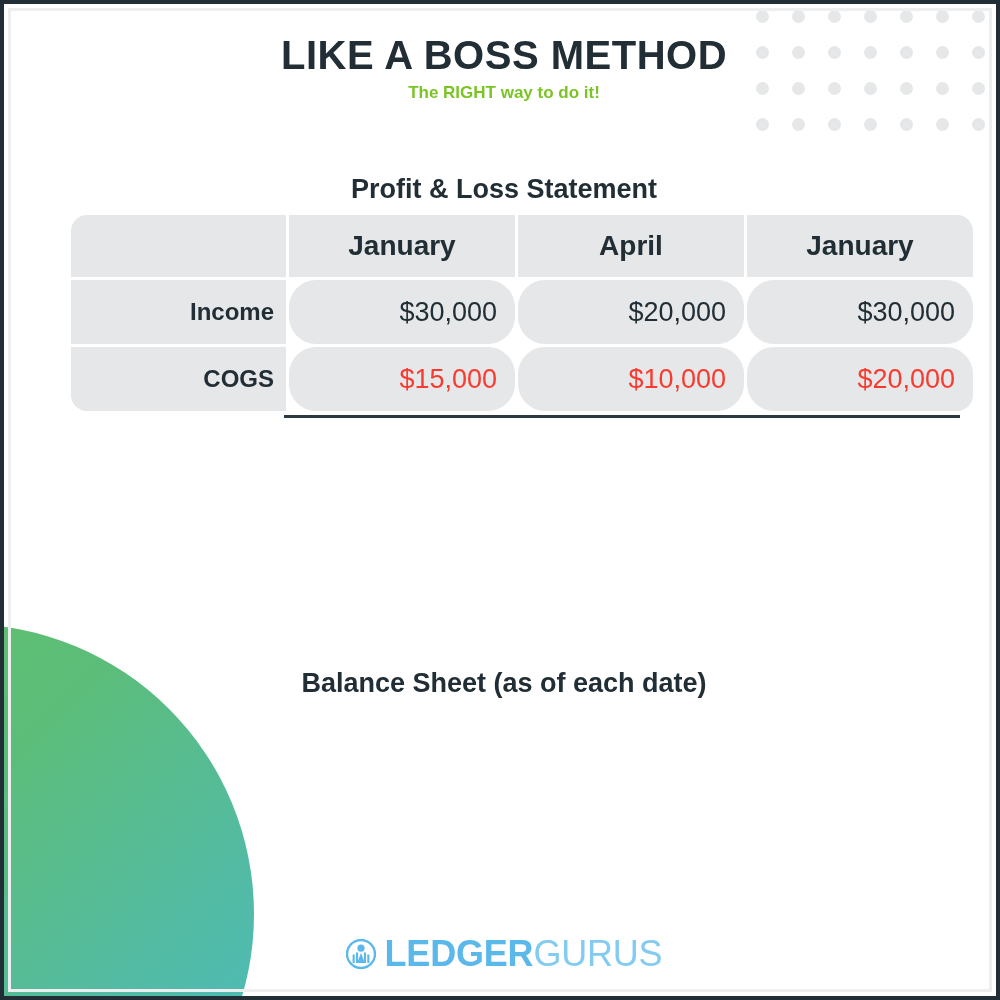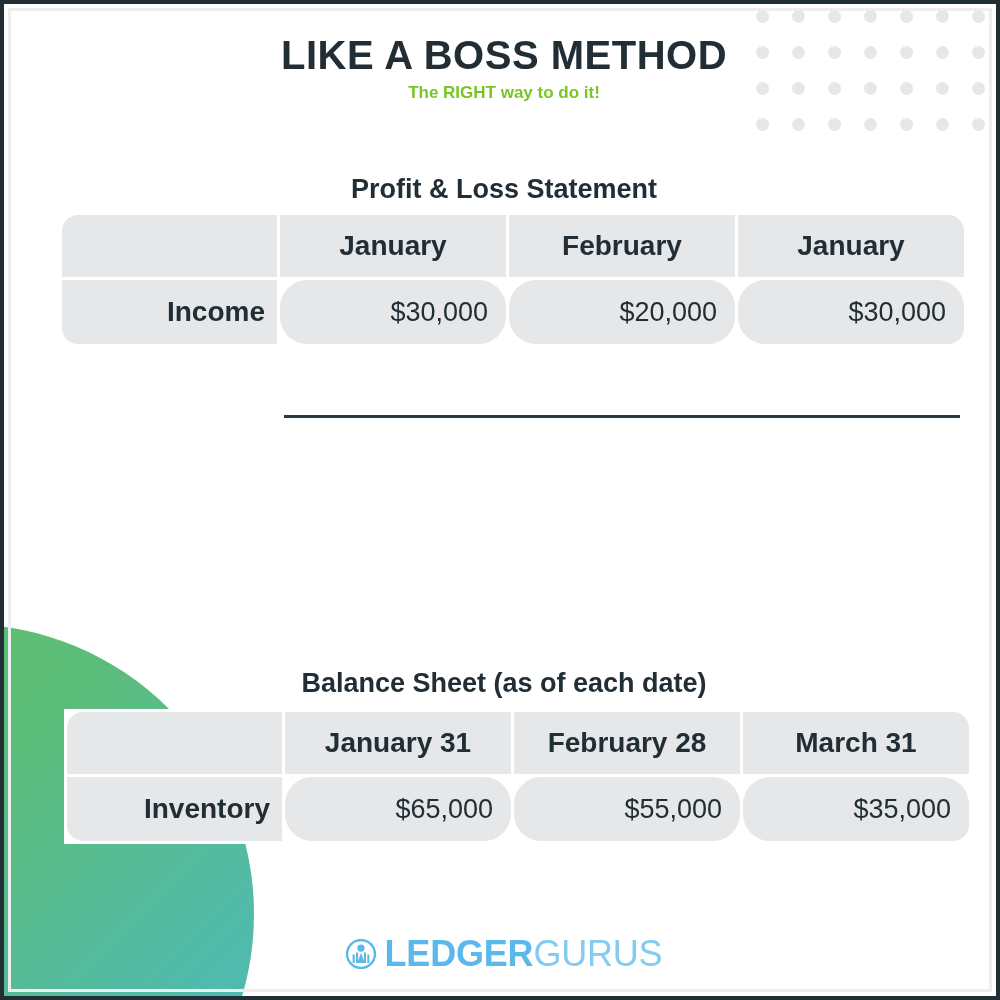--- a/index.html
+++ b/index.html
@@ -120,21 +120,21 @@
 
   .cell-header {
     text-align: center;
     font-size: 28px;
     font-weight: bold;
     height: 62px;
   }
   .cell-rowlabel {
     text-align: right;
     padding-right: 12px;
-    font-size: 28px;
+    font-size: 24px;
     font-weight: bold;
     height: 64px;
   }
   .cell-value {
     text-align: right;
     padding-right: 18px;
     font-size: 27px;
     font-weight: normal;
     height: 64px;
     border-radius: 27px;
@@ -213,69 +213,53 @@
       <div class="dot" style="left: 216px; top: 108px; background: rgb(229, 231, 232);"></div>
     </div>
 
   <div id="header">
     <div id="main-title">LIKE A BOSS METHOD</div>
     <div id="sub-title">The RIGHT way to do it!</div>
   </div>
 
   <div class="section-title" id="pl-title">Profit &amp; Loss Statement</div>
 
-  <table class="fin-table" id="pl-table" style="left:55px; top:208px;">
+  <table class="fin-table" id="pl-table" style="left:64px; top:208px;">
     <colgroup>
       <col class="col-label">
         <col class="col-month">
         <col class="col-month">
         <col class="col-month">
     </colgroup>
     <tbody id="pl-body">
         <tr>
           <td class="cell-blank"></td>
           <td class="cell-header">January</td>
-          <td class="cell-header">February</td>
+          <td class="cell-header">April</td>
           <td class="cell-header">January</td>
         </tr>
         <tr>
           <td class="cell-rowlabel">Income</td>
           <td class="cell-value">$30,000</td>
           <td class="cell-value">$20,000</td>
           <td class="cell-value">$30,000</td>
         </tr>
-      </tbody>
-  </table>
-
-  <div id="subtotal-rule"></div>
-
-  <div class="section-title" id="bs-title">Balance Sheet (as of each date)</div>
-
-  <table class="fin-table" id="bs-table" style="left:60px; top:705px;">
-    <colgroup>
-      <col class="col-label">
-        <col class="col-month">
-        <col class="col-month">
-        <col class="col-month">
-    </colgroup>
-    <tbody id="bs-body">
         <tr>
-          <td class="cell-blank"></td>
-          <td class="cell-header">January 31</td>
-          <td class="cell-header">February 28</td>
-          <td class="cell-header">March 31</td>
-        </tr>
-        <tr>
-          <td class="cell-rowlabel">Inventory</td>
-          <td class="cell-value">$65,000</td>
-          <td class="cell-value">$55,000</td>
-          <td class="cell-value">$35,000</td>
+          <td class="cell-rowlabel">COGS</td>
+          <td class="cell-value neg">$15,000</td>
+          <td class="cell-value neg">$10,000</td>
+          <td class="cell-value neg">$20,000</td>
         </tr>
       </tbody>
   </table>
+
+  <div id="subtotal-rule"></div>
+
+  <div class="section-title" id="bs-title">Balance Sheet (as of each date)</div>
+
 
   <div id="logo">
     <svg id="logo-mark" width="30" height="30" viewBox="0 0 30 30">
       <circle cx="15" cy="15" r="14" fill="none" stroke="#5bb8ea" stroke-width="2.4"></circle>
       <path d="M5.2 22.5 A11 11 0 0 1 24.8 22.5 Z" fill="#ffffff"></path>
       <g fill="#5bb8ea">
         <rect x="6.6" y="15.5" width="2.1" height="8.5"></rect>
         <rect x="10.0" y="13.5" width="2.1" height="10.5"></rect>
         <rect x="17.9" y="13.5" width="2.1" height="10.5"></rect>
         <rect x="21.3" y="15.5" width="2.1" height="8.5"></rect>

